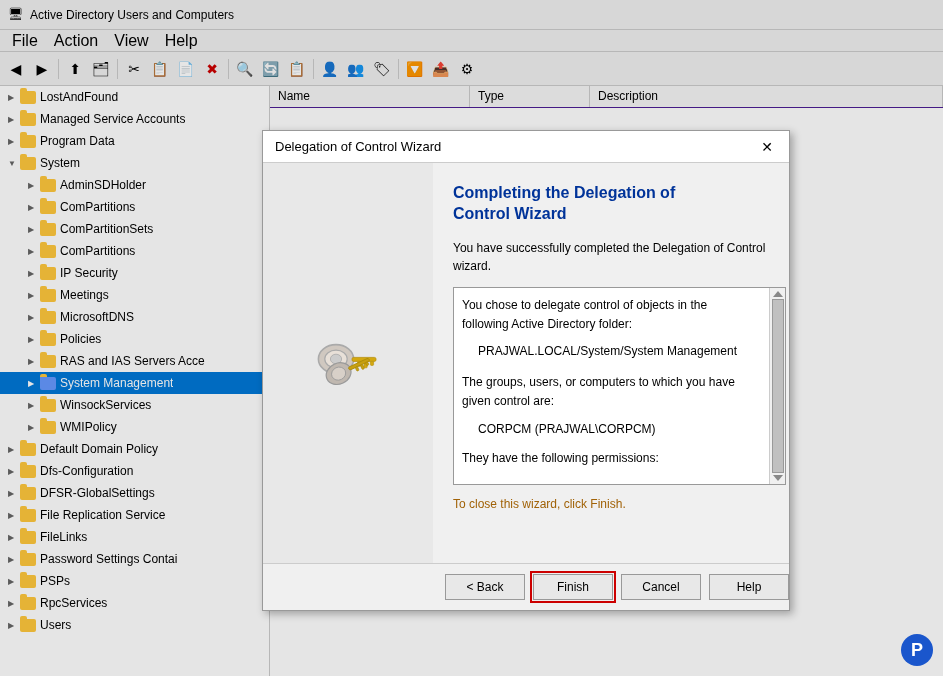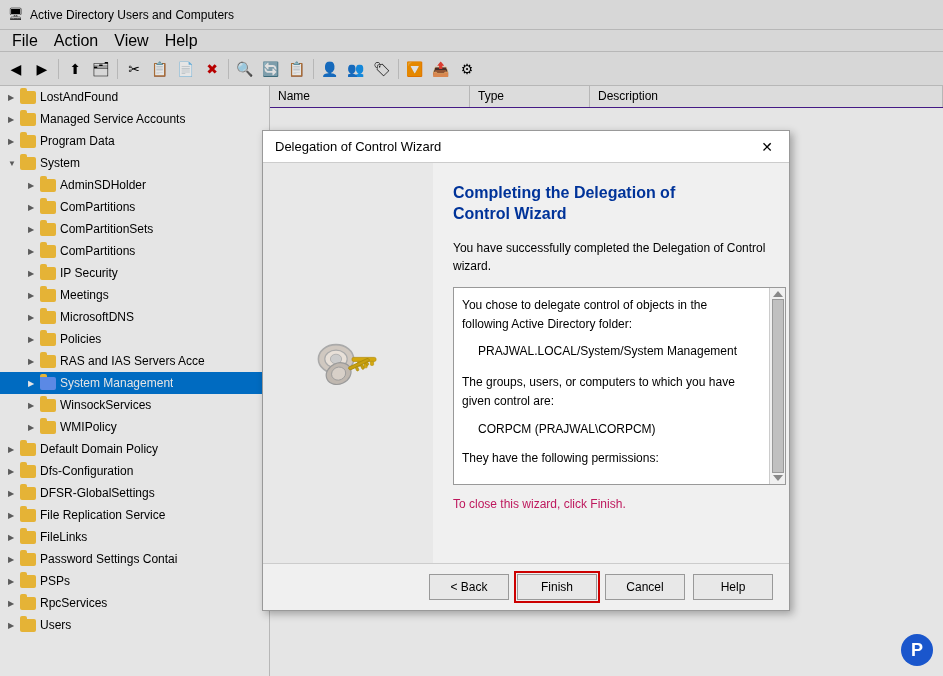--- a/index.html
+++ b/index.html
@@ -238,30 +238,30 @@
     }
     .dialog-textbox p {
       margin-bottom: 8px;
     }
     .dialog-textbox .indent {
       margin-left: 16px;
       font-weight: normal;
     }
     .dialog-close-info {
       font-size: 12px;
-      color: #be185d;
+      color: #a16207;
       margin-bottom: 8px;
     }
 
     
     .dialog-footer {
       display: flex;
       justify-content: flex-end;
       align-items: center;
-      padding: 10px 16px;
+      padding: 10px 0;
       background: #f0f0f0;
       border-top: 1px solid #ccc;
       gap: 8px;
     }
     .dialog-btn {
       min-width: 80px;
       height: 26px;
       padding: 0 16px;
       font-size: 12px;
       cursor: pointer;

